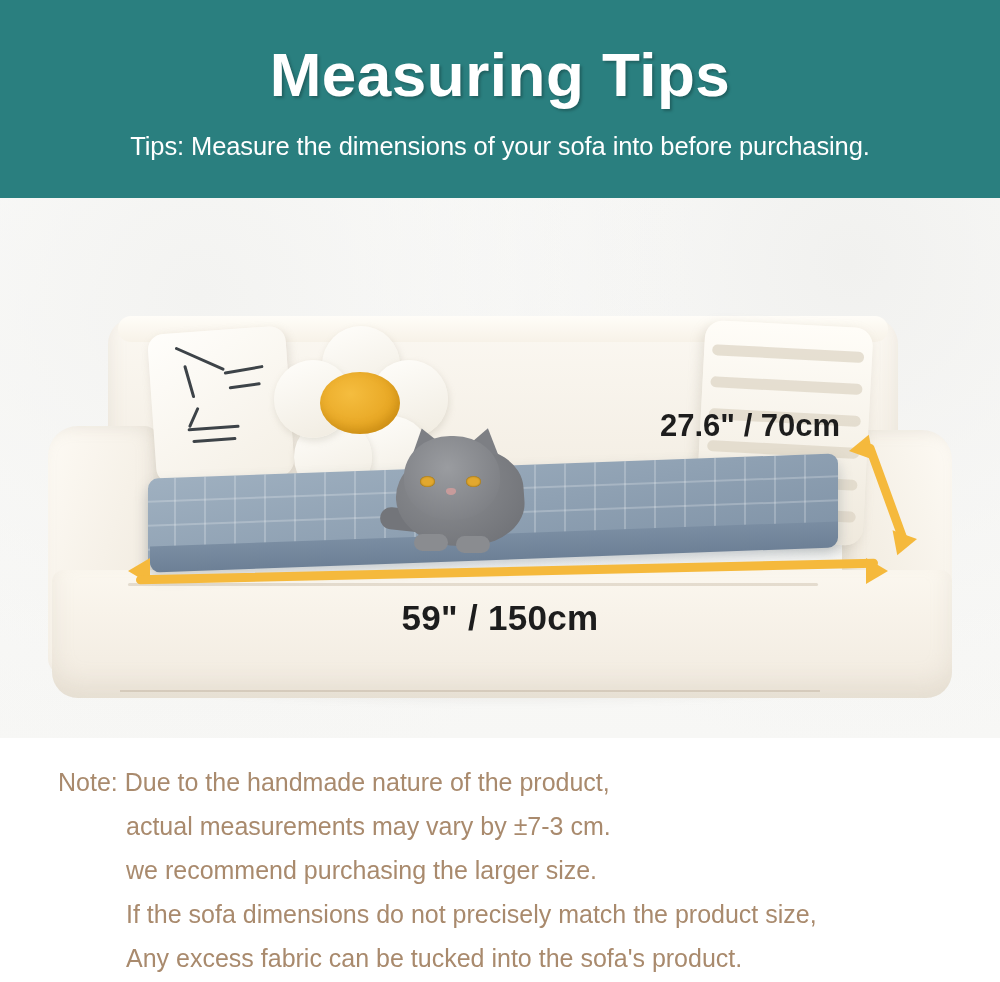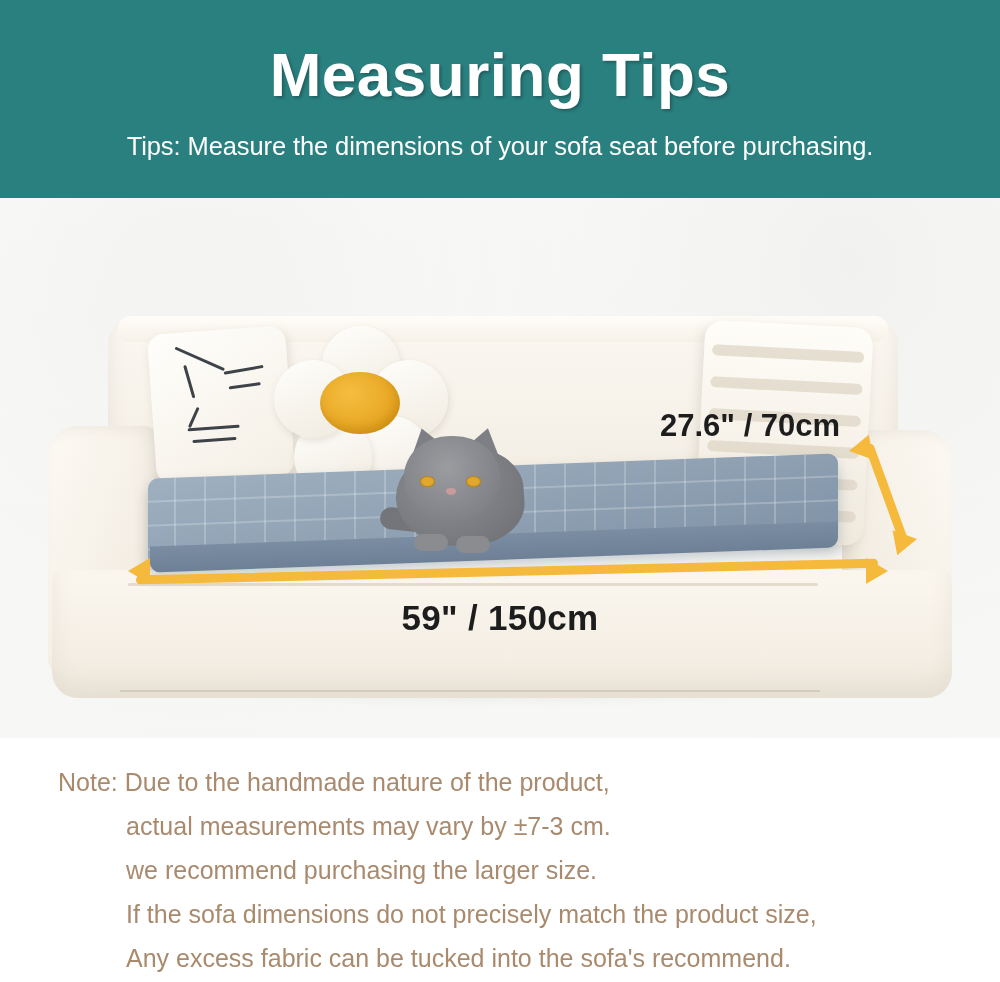--- a/index.html
+++ b/index.html
@@ -340,21 +340,21 @@
     line-height: 44px;
   }
   .notes .ln { white-space: nowrap; }
   .notes .ln.indent { padding-left: 68px; }
 </style>
 </head>
 <body>
 
 <div class="header">
   <div class="header-title">Measuring Tips</div>
-  <div class="header-sub">Tips: Measure the dimensions of your sofa seat before purchasing.</div>
+  <div class="header-sub">Tips: Measure the dimensions of your sofa into before purchasing.</div>
 </div>
 
 <div class="photo">
   <div class="bg-wash"></div>
 
   <div class="sofa-shadow"></div>
   <div class="sofa-back"></div>
   <div class="sofa-back-top"></div>
   <div class="arm-left"></div>
   <div class="arm-right"></div>
@@ -444,14 +444,14 @@
 
   <div class="label-height">27.6" / 70cm</div>
   <div class="label-width">59" / 150cm</div>
 </div>
 
 <div class="notes">
   <div class="ln">Note: Due to the handmade nature of the product,</div>
   <div class="ln indent">actual measurements may vary by ±7-3 cm.</div>
   <div class="ln indent">we recommend purchasing the larger size.</div>
   <div class="ln indent">If the sofa dimensions do not precisely match the product size,</div>
-  <div class="ln indent">Any excess fabric can be tucked into the sofa's recommend.</div>
+  <div class="ln indent">Any excess fabric can be tucked into the sofa's product.</div>
 </div>
 
 </body></html>

